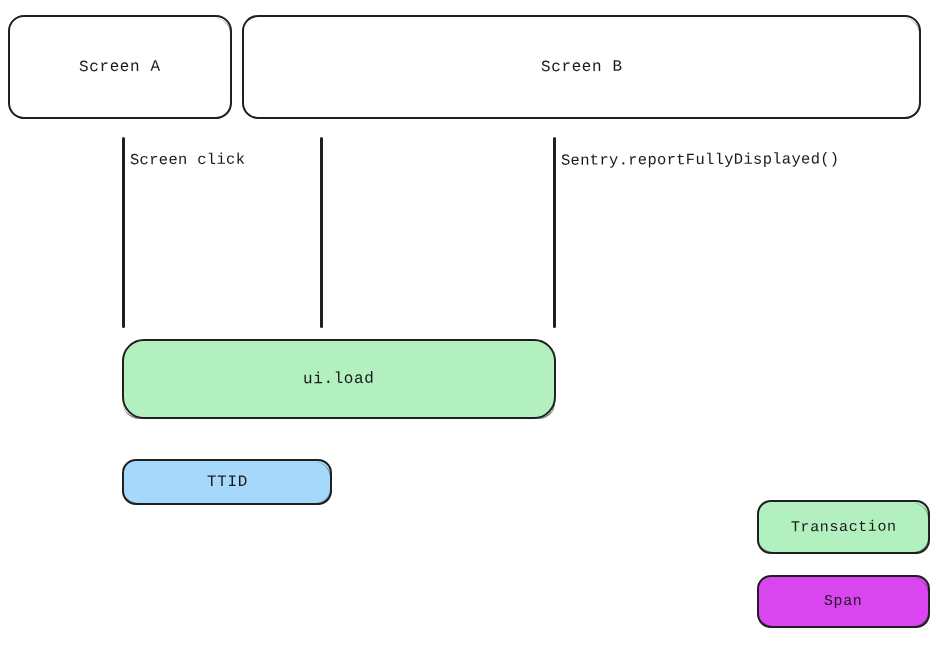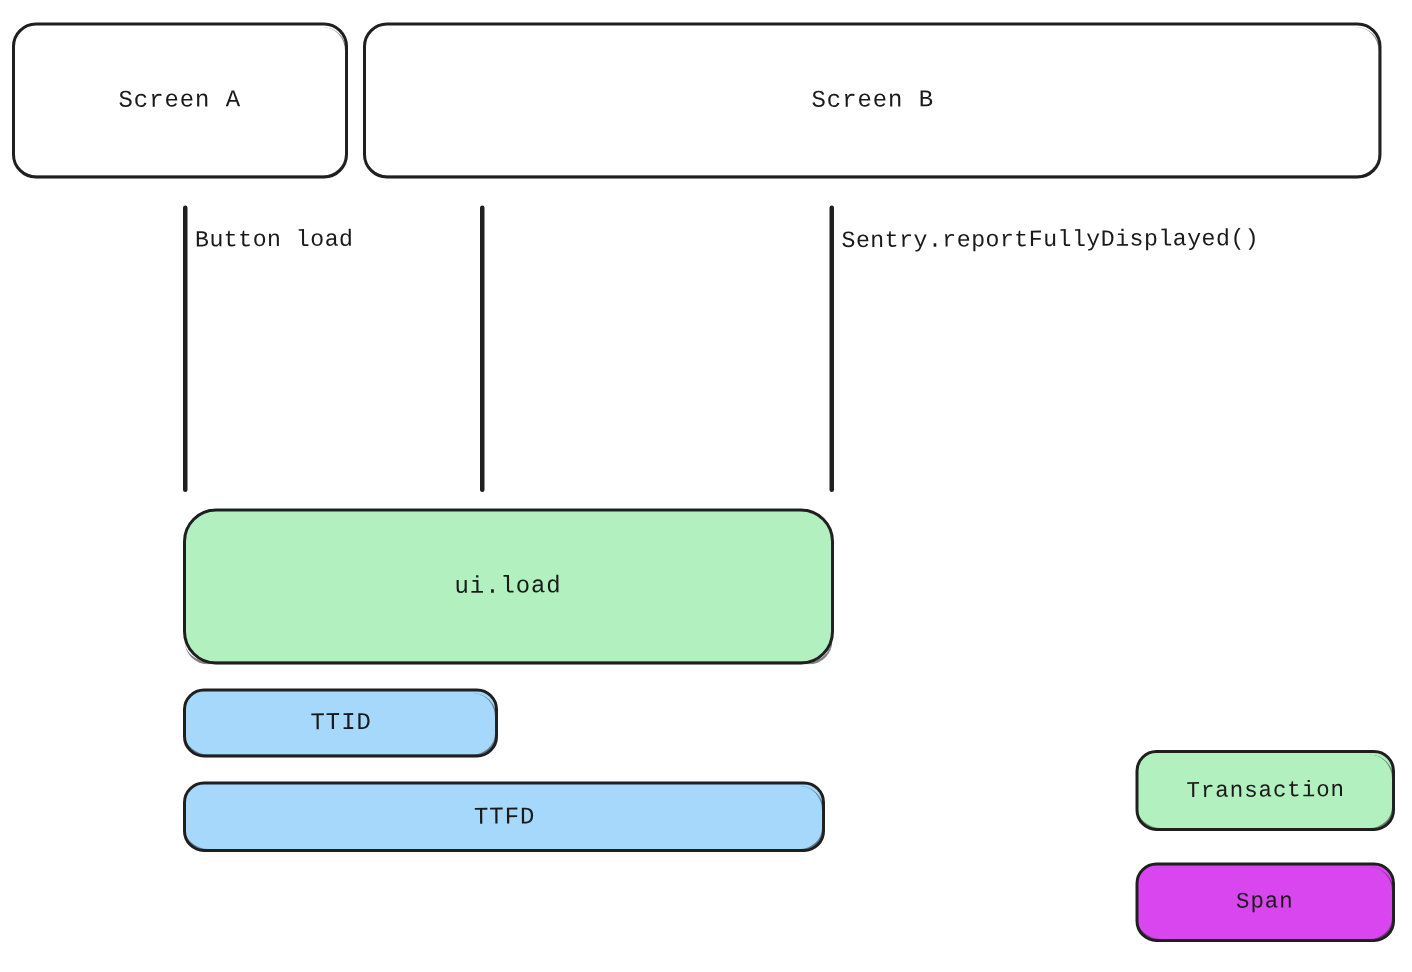--- a/index.html
+++ b/index.html
@@ -83,38 +83,35 @@
 
   <div class="box screen-box" style="left:8px; top:15px; width:224px;">
     <span class="label">Screen A</span>
   </div>
 
   <div class="box screen-box" style="left:242px; top:15px; width:679px;">
     <span class="label">Screen B</span>
   </div>
 
   <div class="tick" style="left:122px; top:137px; height:191px;"></div>
-  <div class="tick-label" style="left:130px; top:151px;">Button load</div>
+  <div class="tick-label" style="left:130px; top:151px;">Screen click</div>
 
   <div class="tick" style="left:320px; top:137px; height:191px;"></div>
 
   <div class="tick" style="left:553px; top:137px; height:191px;"></div>
   <div class="tick-label" style="left:561px; top:151px;">Sentry.reportFullyDisplayed()</div>
 
-  <div class="box bar green" style="left:122px; top:339px; width:434px; height:104px; border-radius:22px;text-align:center;">
+  <div class="box bar green" style="left:122px; top:339px; width:434px; height:80px; border-radius:22px;text-align:center;">
     <span class="label">ui.load</span>
   </div>
 
   <div class="box bar blue" style="left:122px; top:459px; width:210px; height:46px;">
     <span class="label">TTID</span>
   </div>
 
-  <div class="box bar blue" style="left:122px; top:521px; width:428px; height:47px;">
-    <span class="label">TTFD</span>
-  </div>
 
   <div class="box legend-box green" style="left:757px; top:500px; width:173px; height:54px;">
     <span class="label">Transaction</span>
   </div>
 
   <div class="box legend-box blue" style="left:757px; top:575px; width:173px; height:53px;">
     <span class="label">Span</span>
   </div>
 
 </div>

